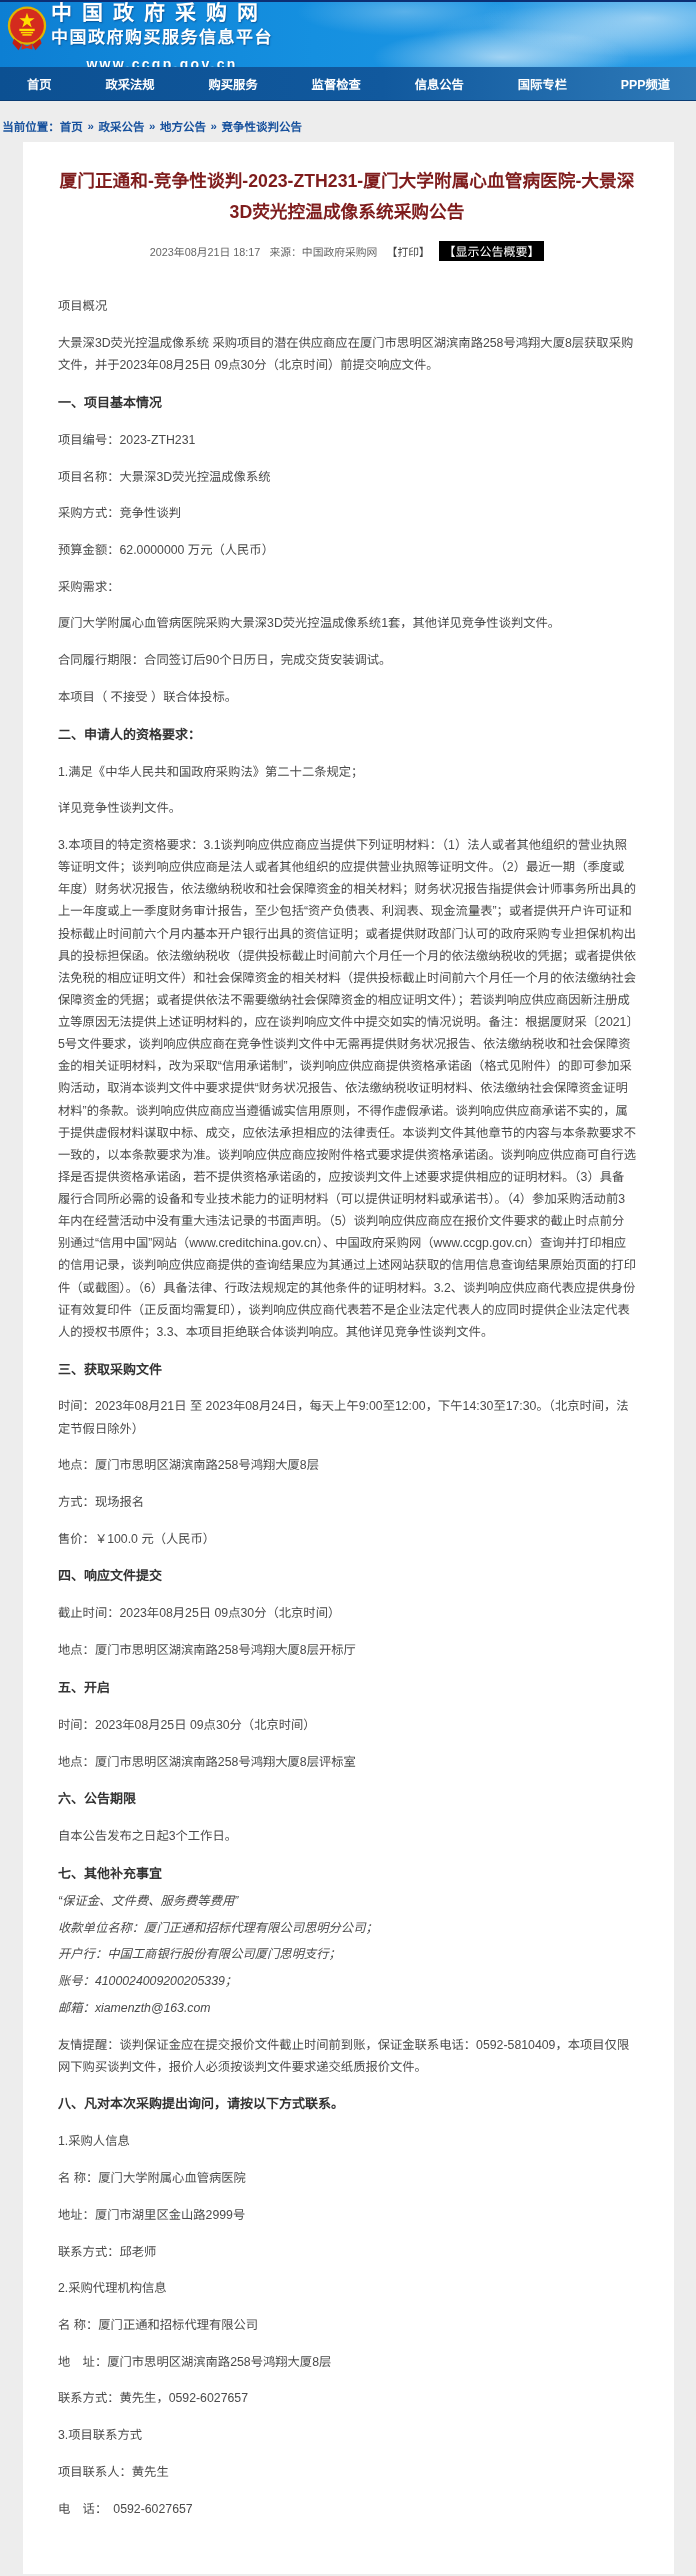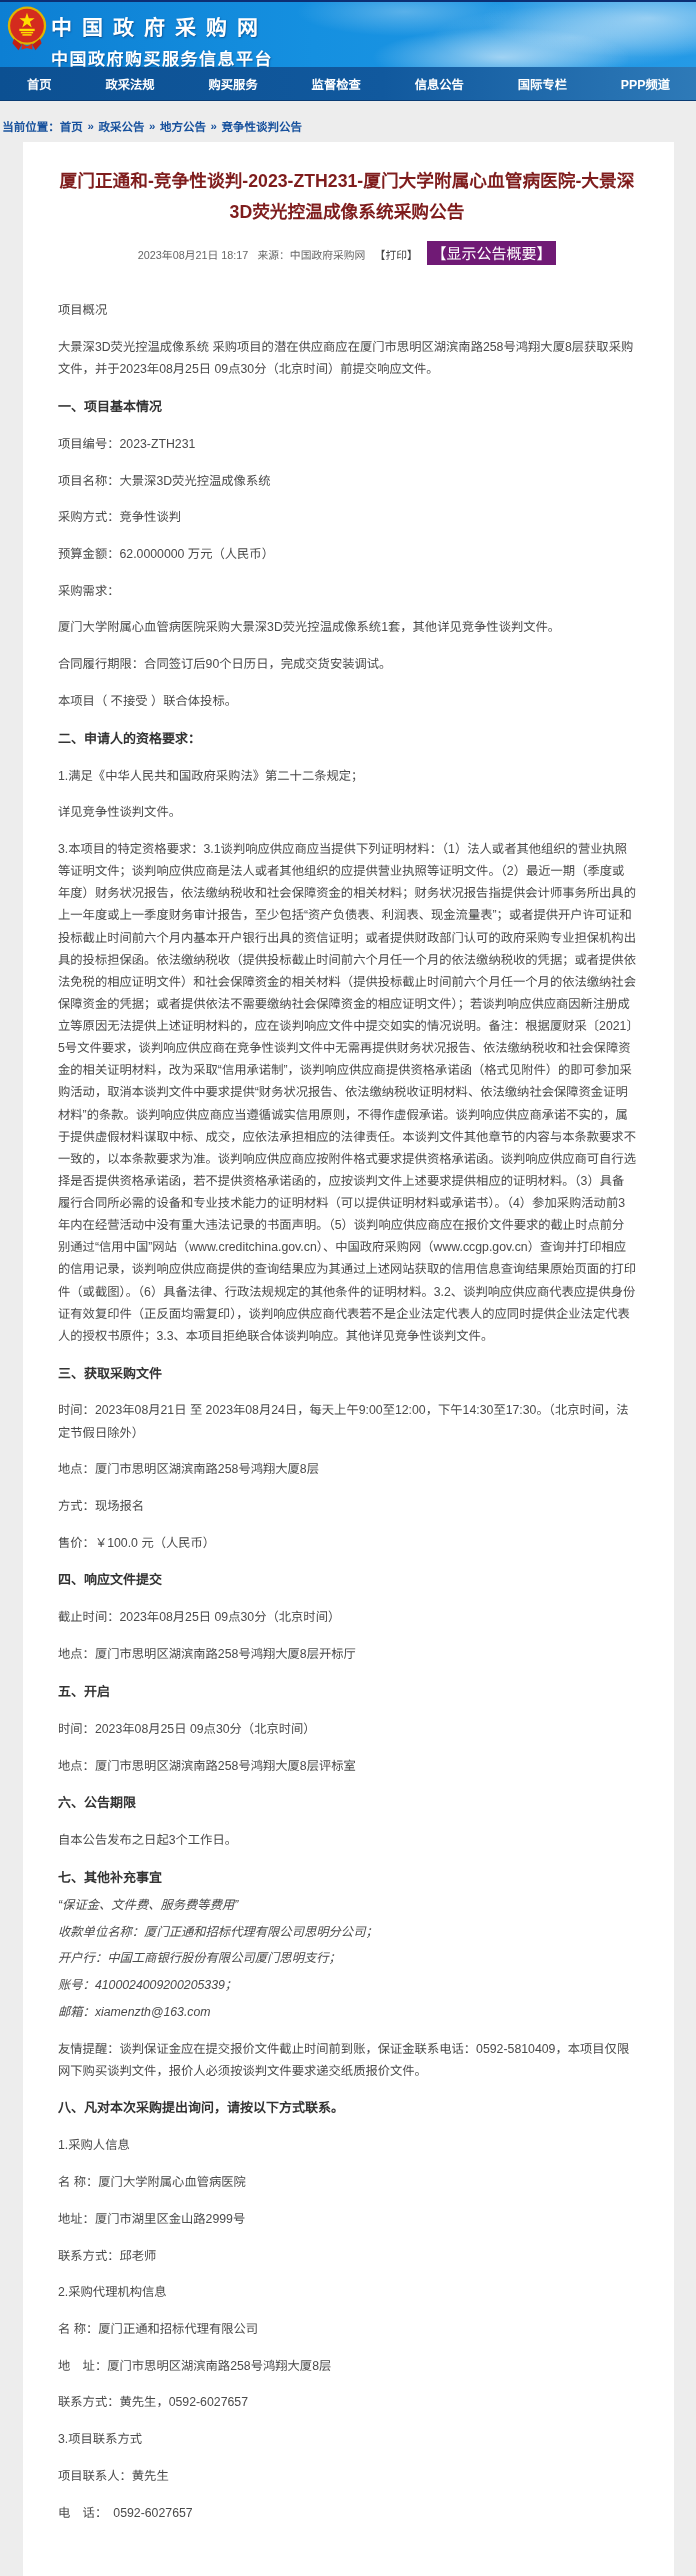--- a/index.html
+++ b/index.html
@@ -16,24 +16,24 @@
     border-top:2.3px solid #0c2f74;
     background-image:
       radial-gradient(ellipse 185px 42px at 72% 85%, rgba(255,255,255,.55), transparent 70%),
       radial-gradient(ellipse 231px 54px at 93% 25%, rgba(255,255,255,.5), transparent 72%),
       radial-gradient(ellipse 154px 35px at 58% 15%, rgba(255,255,255,.28), transparent 70%),
       radial-gradient(ellipse 200px 46px at 82% 55%, rgba(255,255,255,.35), transparent 70%),
       linear-gradient(90deg,#0d7fd3 0%,#1590e0 45%,#259ae6 100%);
     overflow:hidden;
   }
   .emblem{position:absolute;left:6.2px;top:3.1px;width:42px;height:46px;}
-  .banner-text{position:absolute;left:51px;top:15px;color:#fff;line-height:1;}
+  .banner-text{position:absolute;left:51px;top:0;color:#fff;line-height:1;}
   .site-title{font-size:21px;font-weight:bold;letter-spacing:10px;text-shadow:0.8px 0.8px 1.5px rgba(7,60,120,.65);}
-  .site-subtitle{font-size:17px;font-weight:bold;letter-spacing:1.5px;margin-top:13px;text-shadow:0.8px 0.8px 1.5px rgba(7,60,120,.65);}
-  .site-url{font-size:14px;font-weight:bold;letter-spacing:2.3px;margin-top:4px;text-align:center;text-shadow:0.8px 0.8px 1.5px rgba(7,60,120,.65);}
+  .site-subtitle{font-size:17px;font-weight:bold;letter-spacing:1.5px;margin-top:6px;text-shadow:0.8px 0.8px 1.5px rgba(7,60,120,.65);}
+  .site-url{font-size:14px;font-weight:bold;letter-spacing:2.3px;margin-top:11px;text-align:center;text-shadow:0.8px 0.8px 1.5px rgba(7,60,120,.65);}
   
   .topnav{
     height:33px;
     display:flex;
     justify-content:space-around;
     align-items:center;
     background:linear-gradient(90deg,#0c5092 0%,#11599e 55%,#2e7ab8 100%);
     border-bottom:1.5px solid #0a3c74;
   }
   .nav-item{color:#fff;font-size:12.3px;font-weight:bold;cursor:pointer;white-space:nowrap;}
@@ -66,25 +66,25 @@
   .meta{
     margin-top:12.3px;
     text-align:center;
     font-size:10.8px;
     color:#666;
   }
   .meta span{margin:0 3.1px;}
   .print{color:#444;cursor:pointer;margin:0 3.1px;}
   .summary-btn{
     display:inline-block;
-    background:#701a75;
+    background:#000000;
     color:#fff;
     padding:1.5px 4.6px 2.3px;
     margin-left:4.6px;
-    font-size:15px;
+    font-size:12px;
     cursor:pointer;
   }
   #article-body{margin-top:34px;color:#4a4a4a;}
   #article-body p{
     font-size:12.3px;
     line-height:1.8;
     margin:14.6px 0 0 0;
     color:#4a4a4a;
     word-break:break-all;
   }

